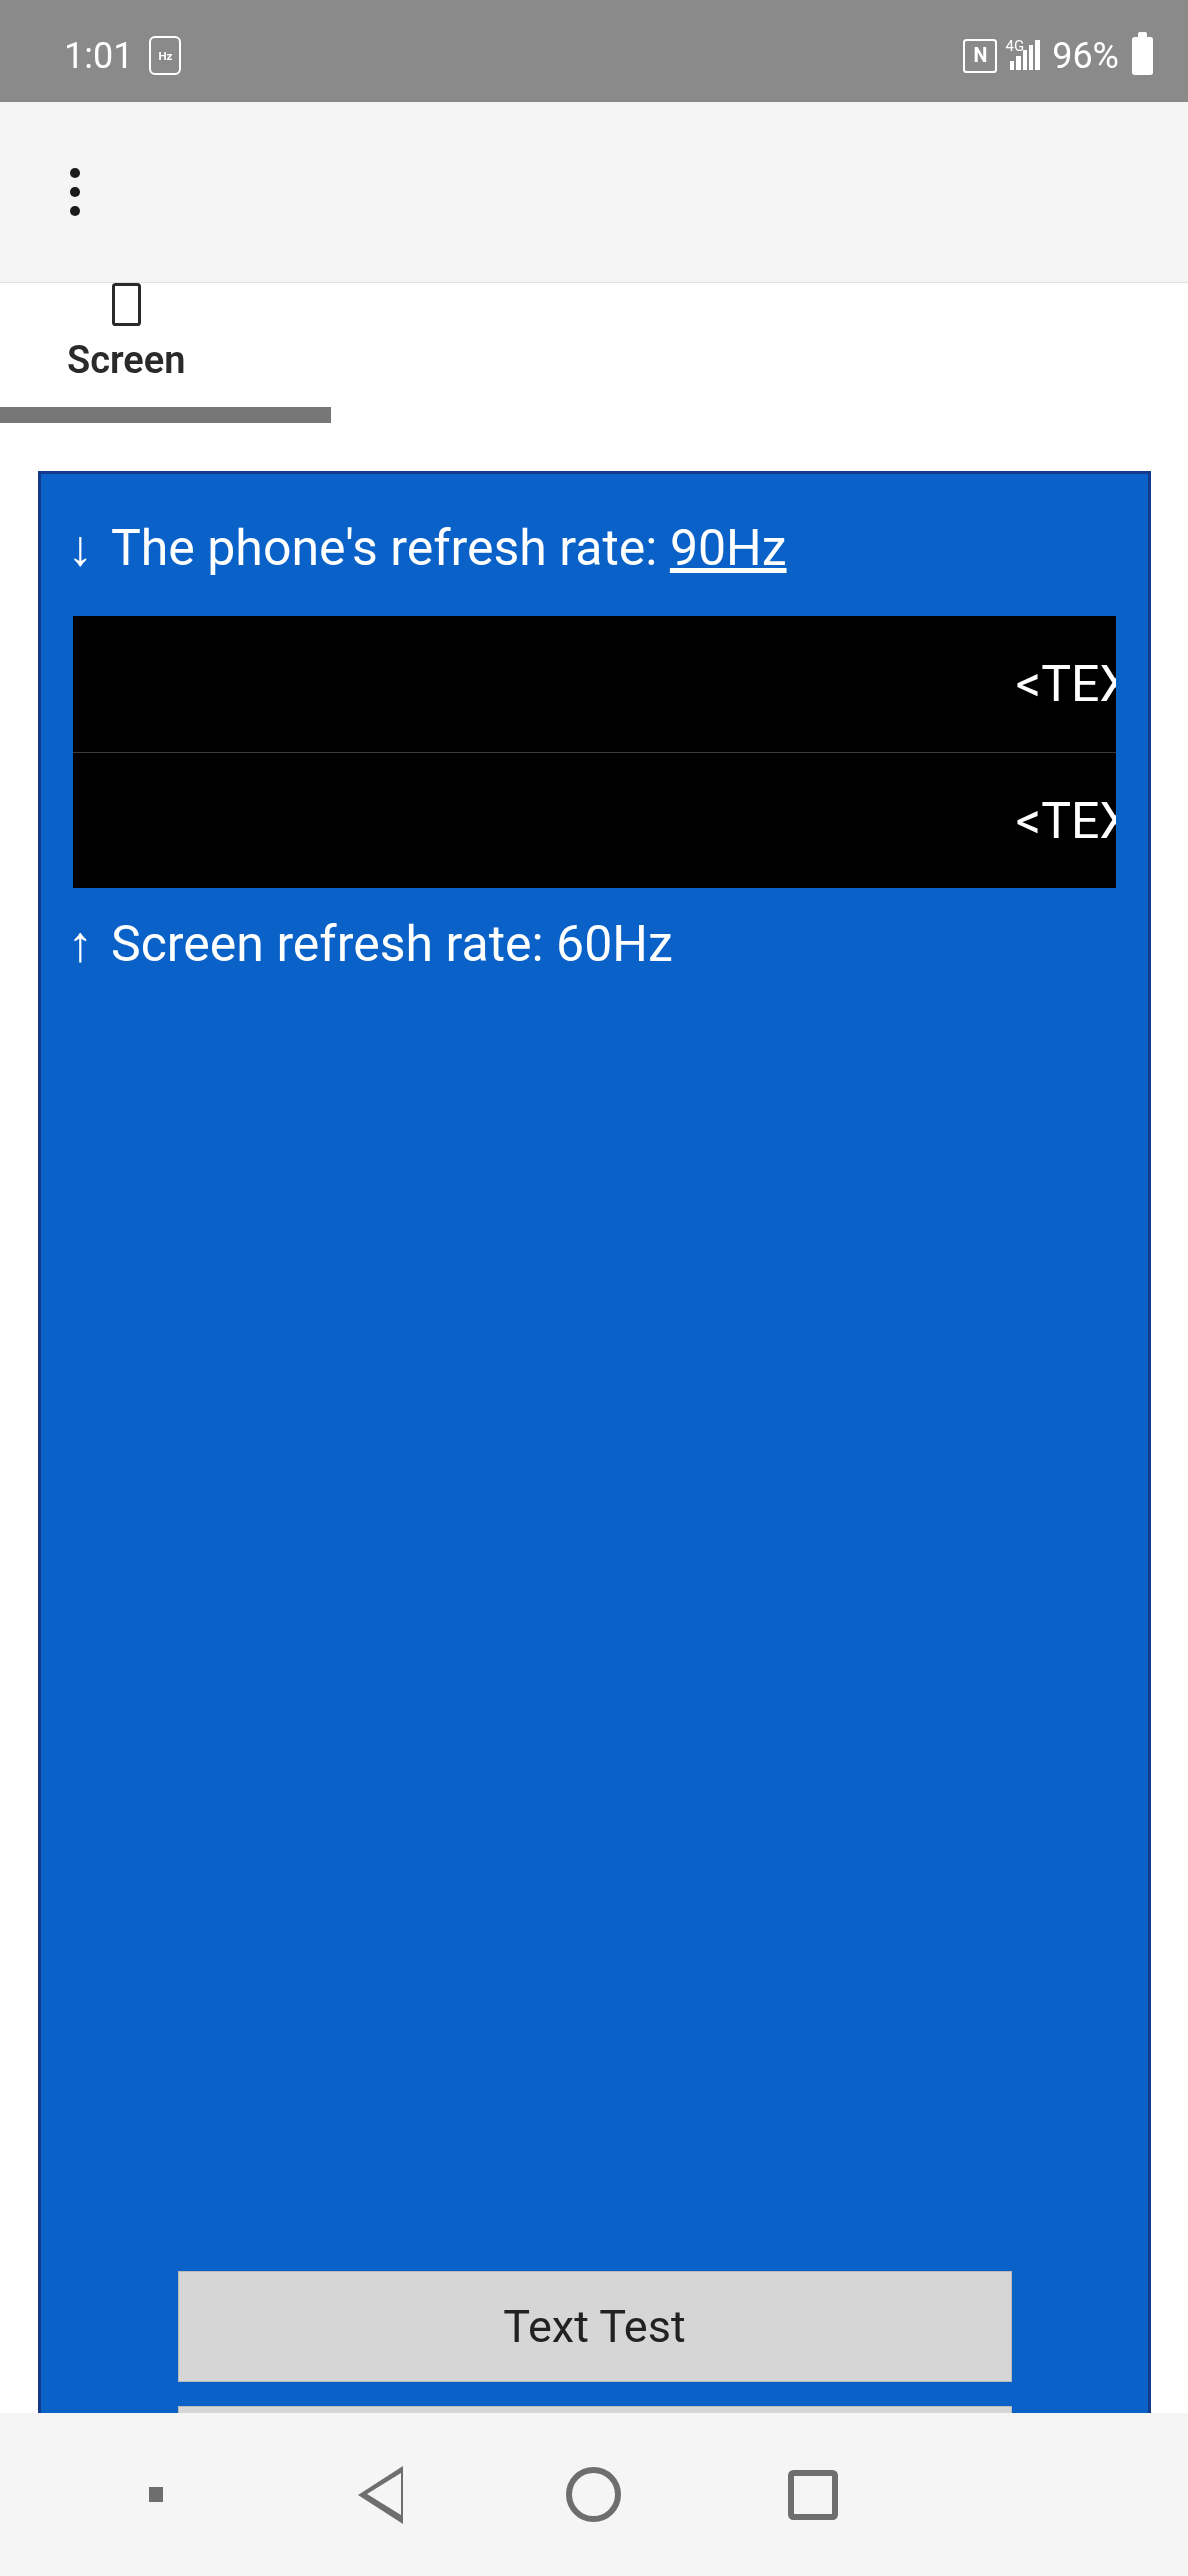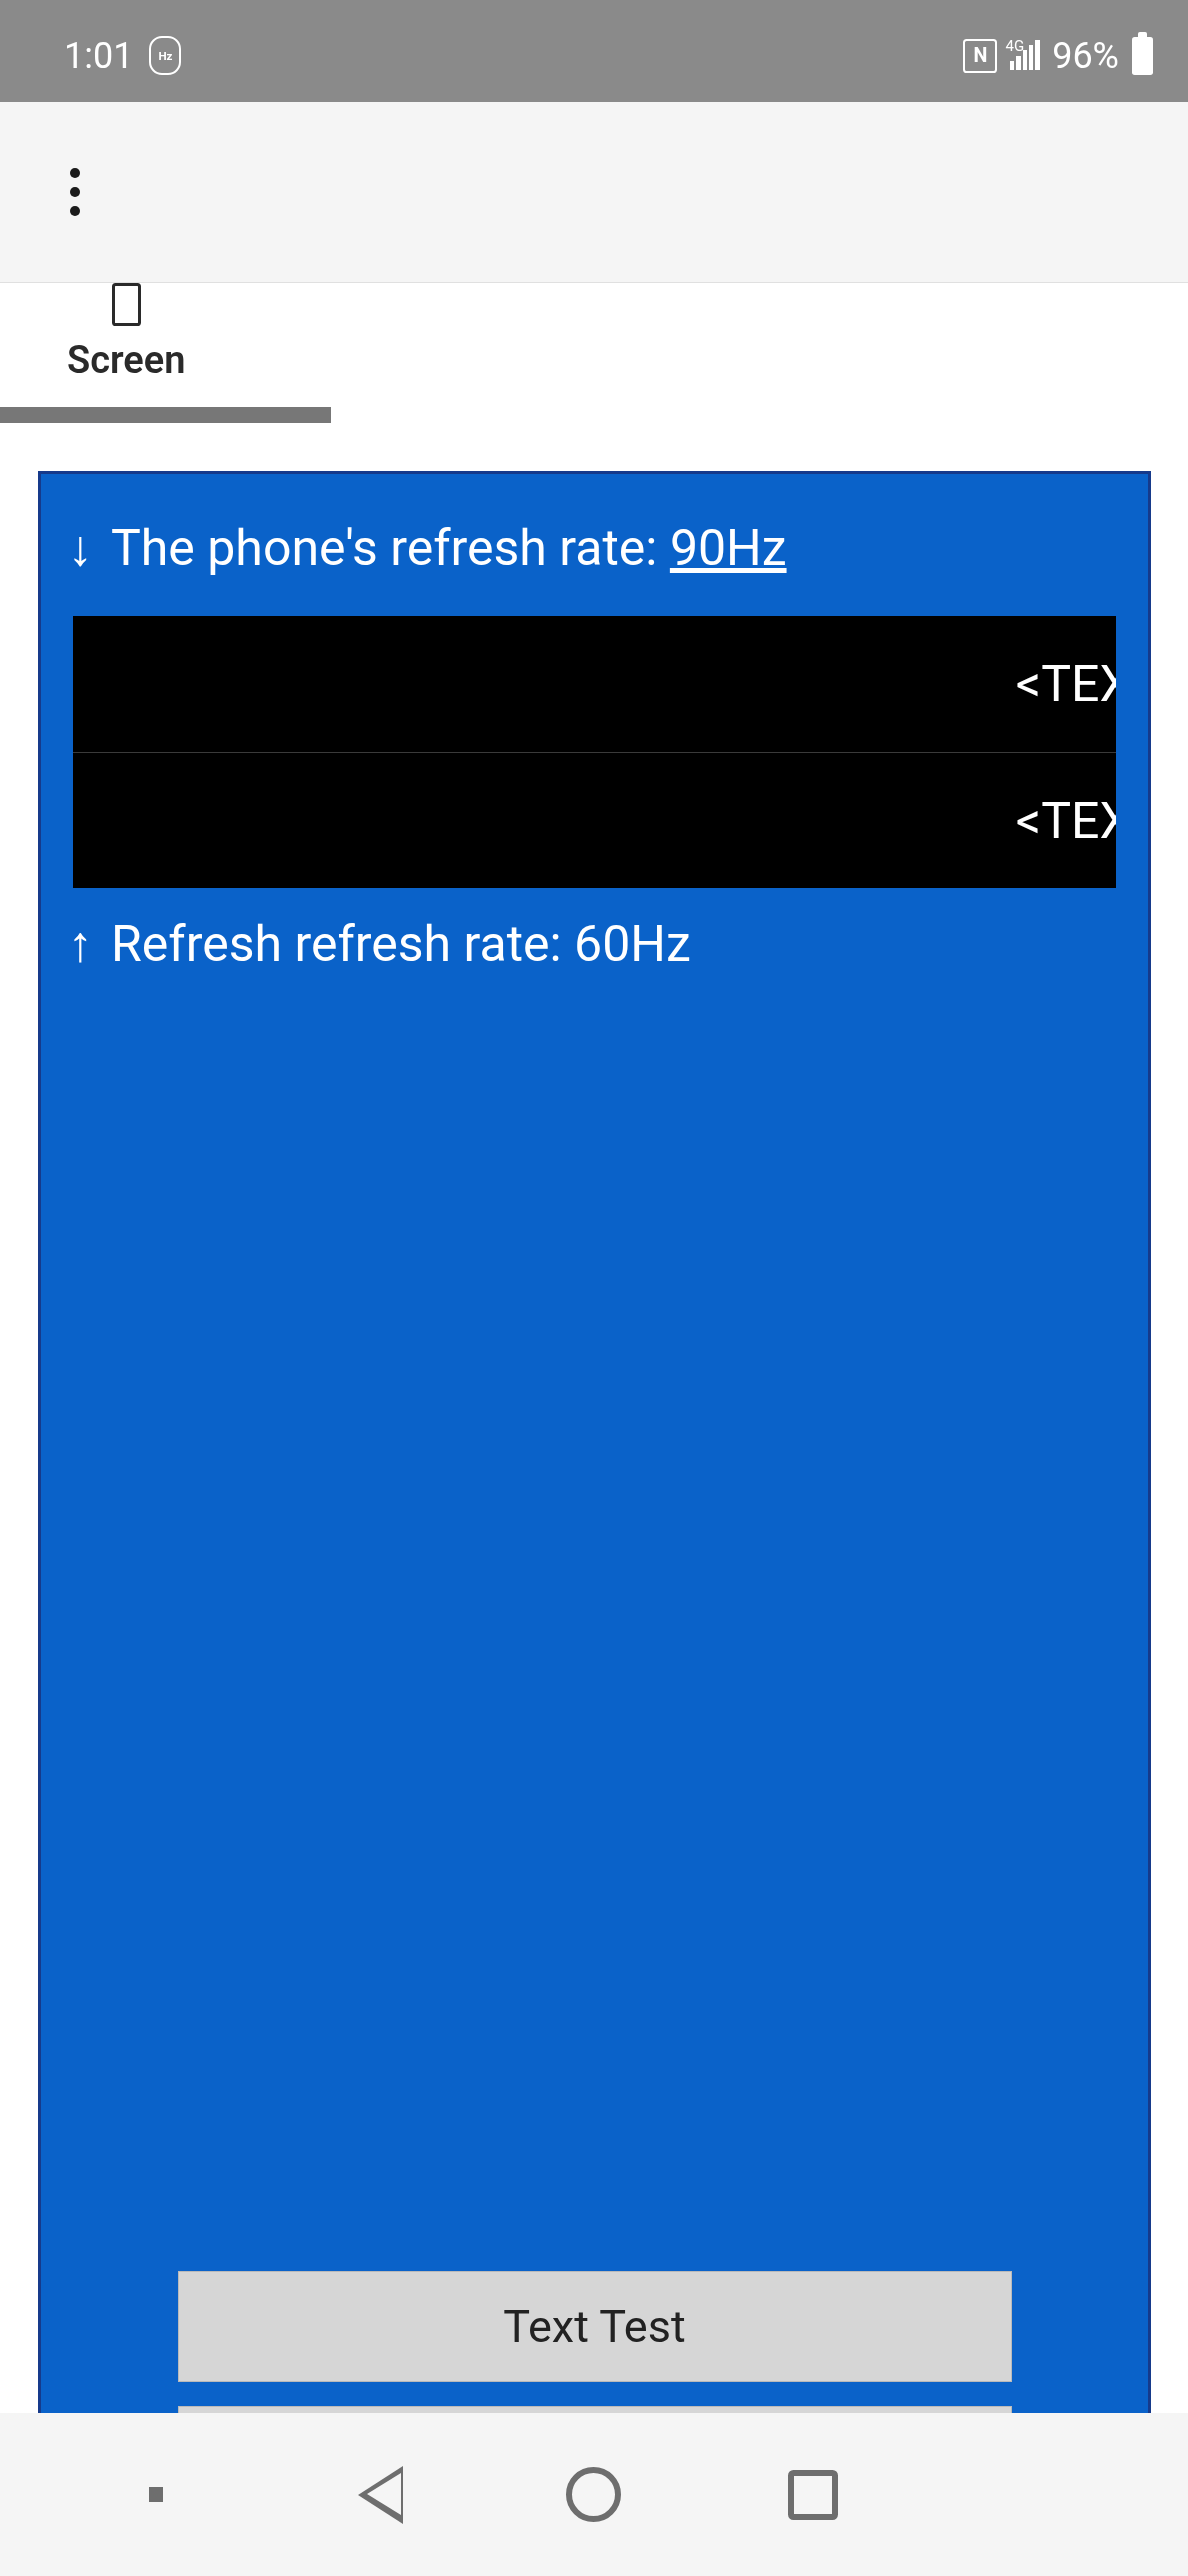--- a/index.html
+++ b/index.html
@@ -2,21 +2,21 @@
 <html style="font-size:14.3px"><head>
 <meta charset="utf-8">
 <style>
   * { box-sizing: border-box; margin: 0; padding: 0; }
   html, body { width: 1189px; height: 2576px; font-family: Roboto, Arial, sans-serif; background: #f5f5f5; overflow: hidden; }
   
   
   .status-bar { height: 102px; background: #8a8a8a; color: #fff; display: flex; align-items: center; justify-content: space-between; padding: 9px 36px 0 64px; font-size: 36px; }
   .status-left { display: flex; align-items: center; gap: 16px; }
   .status-right { display: flex; align-items: center; gap: 12.5px; }
-  .hz-icon { width: 32px; height: 39px; border: 2.7px solid #fff; border-radius: 13px; display: flex; align-items: center; justify-content: center; font-size: 11.6px; font-weight: bold; }
+  .hz-icon { width: 32px; height: 39px; border: 2.7px solid #fff; border-radius: 6px; display: flex; align-items: center; justify-content: center; font-size: 11.6px; font-weight: bold; }
   .signal-bars { display: flex; align-items: flex-end; gap: 1.8px; height: 29px; position: relative; }
   .signal-4g { font-size: 15px; position: absolute; top: -16px; left: -4.5px; margin-top: 12px; }
   .sbar { width: 4.5px; background: #fff; }
   .batt { width: 21.5px; height: 38px; background: #fff; border-radius: 2.7px; position: relative; }
   .batt::before { content: ''; position: absolute; top: -4.5px; left: 6.3px; width: 9px; height: 4.5px; background: #fff; border-radius: 1.8px 1.8px 0 0; }
   .nfc-icon { width: 34px; height: 34px; border: 2.7px solid #fff; border-radius: 3.6px; display:flex; align-items:center; justify-content:center; font-size:19.7px; font-weight:bold; }
   
   
   .app-bar { height: 181px; background: #f5f5f5; display: flex; align-items: center; justify-content: space-between; padding: 0 32px 0 52px; border-bottom: 0.9px solid #e0e0e0; }
   .app-title { font-size: 53px; color: #1b1b1b; font-weight: 500; }
@@ -115,21 +115,21 @@
       <div class="black-row">
         <span class="scrolling-text">&lt;TEXT</span>
       </div>
       <div class="black-row">
         <span class="scrolling-text">&lt;TEXT</span>
       </div>
     </div>
 
     <div class="default-line">
       <span class="arrow">↑</span>
-      <span>Refresh refresh rate: 60Hz</span>
+      <span>Screen refresh rate: 60Hz</span>
     </div>
 
     <div class="buttons">
       <div class="btn">Text Test</div>
       <div class="btn">More Apps</div>
     </div>
 
     <div class="dots-indicator">
       <div class="page-dot bright"></div>
       <div class="page-dot"></div>

